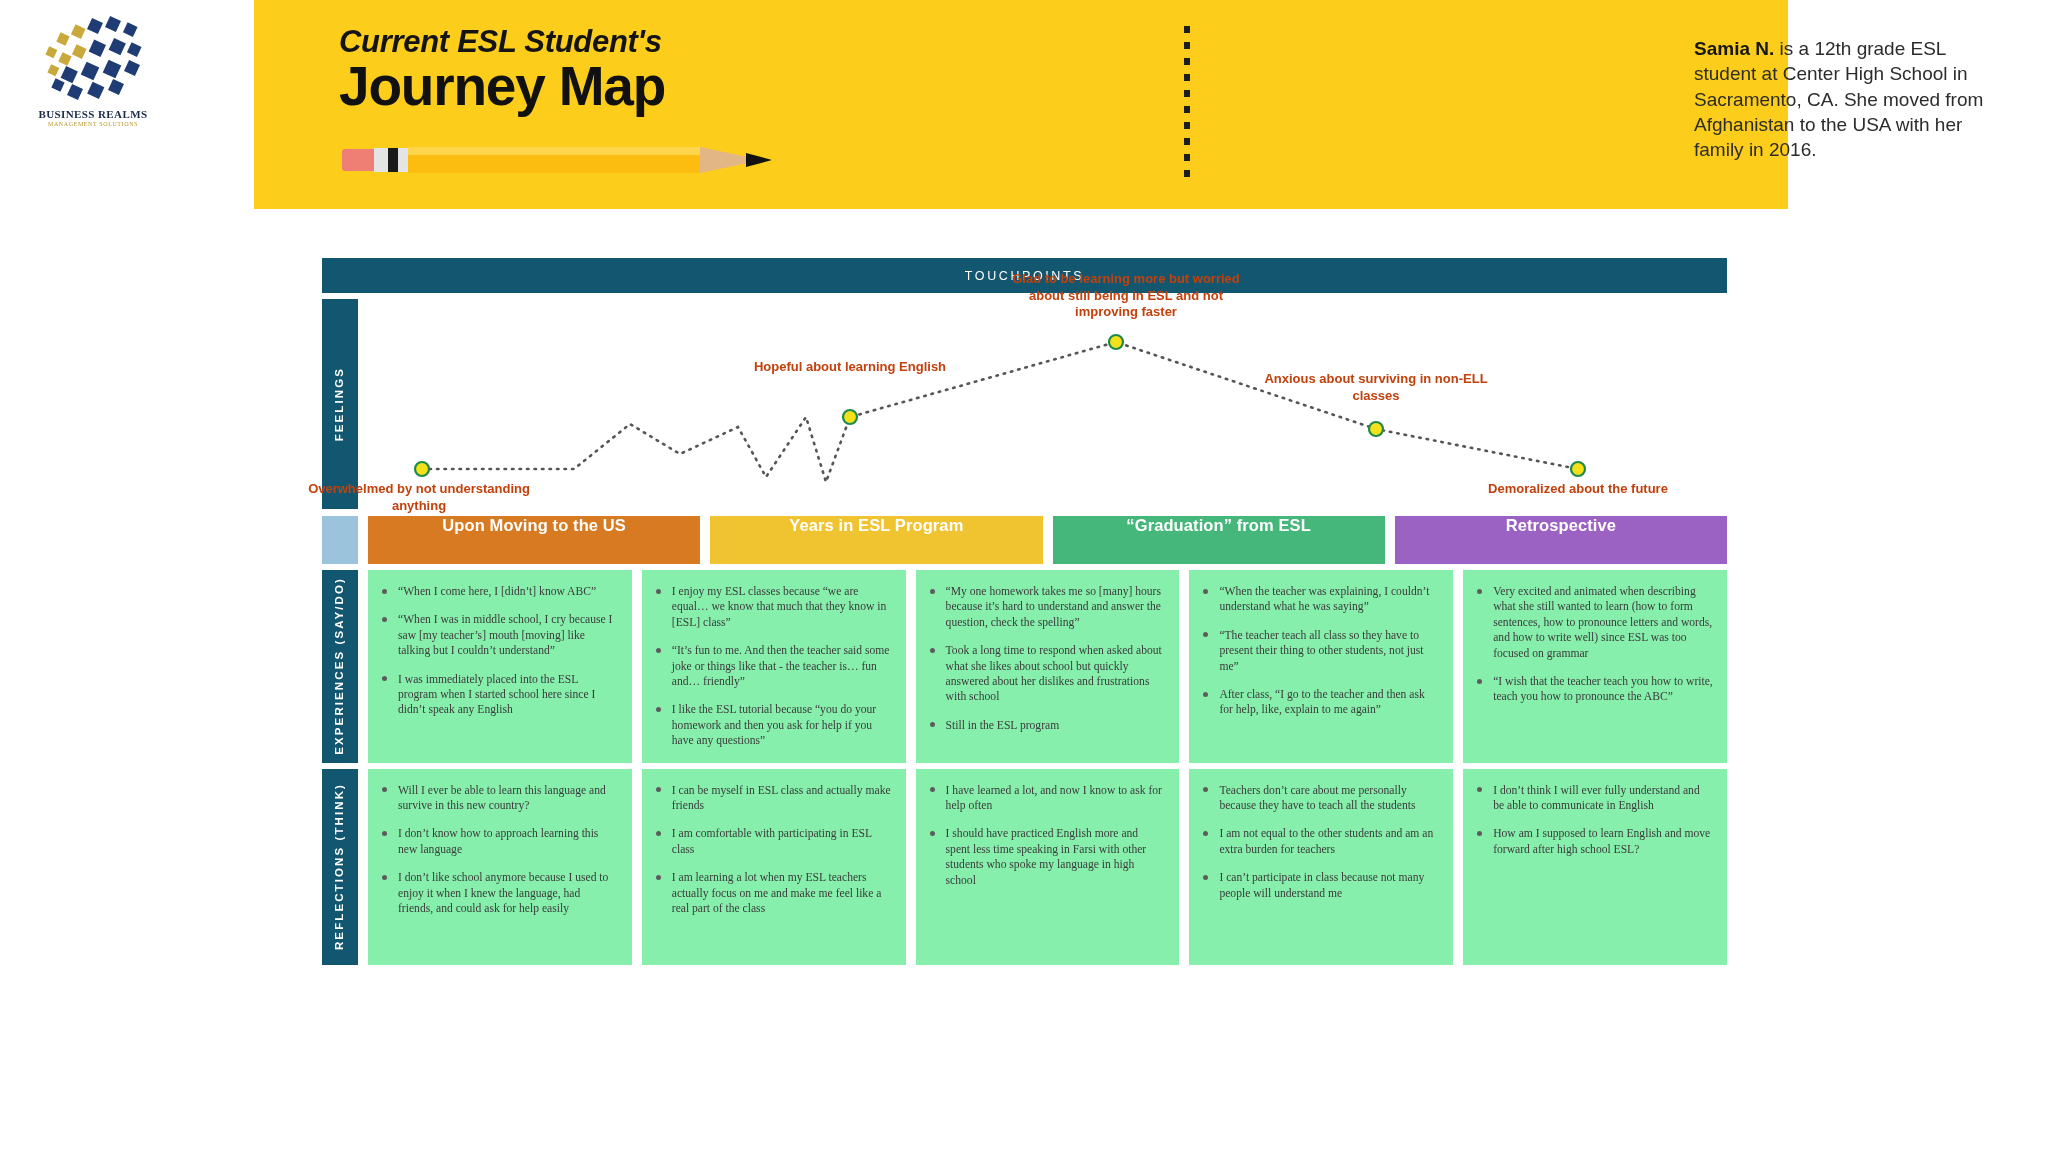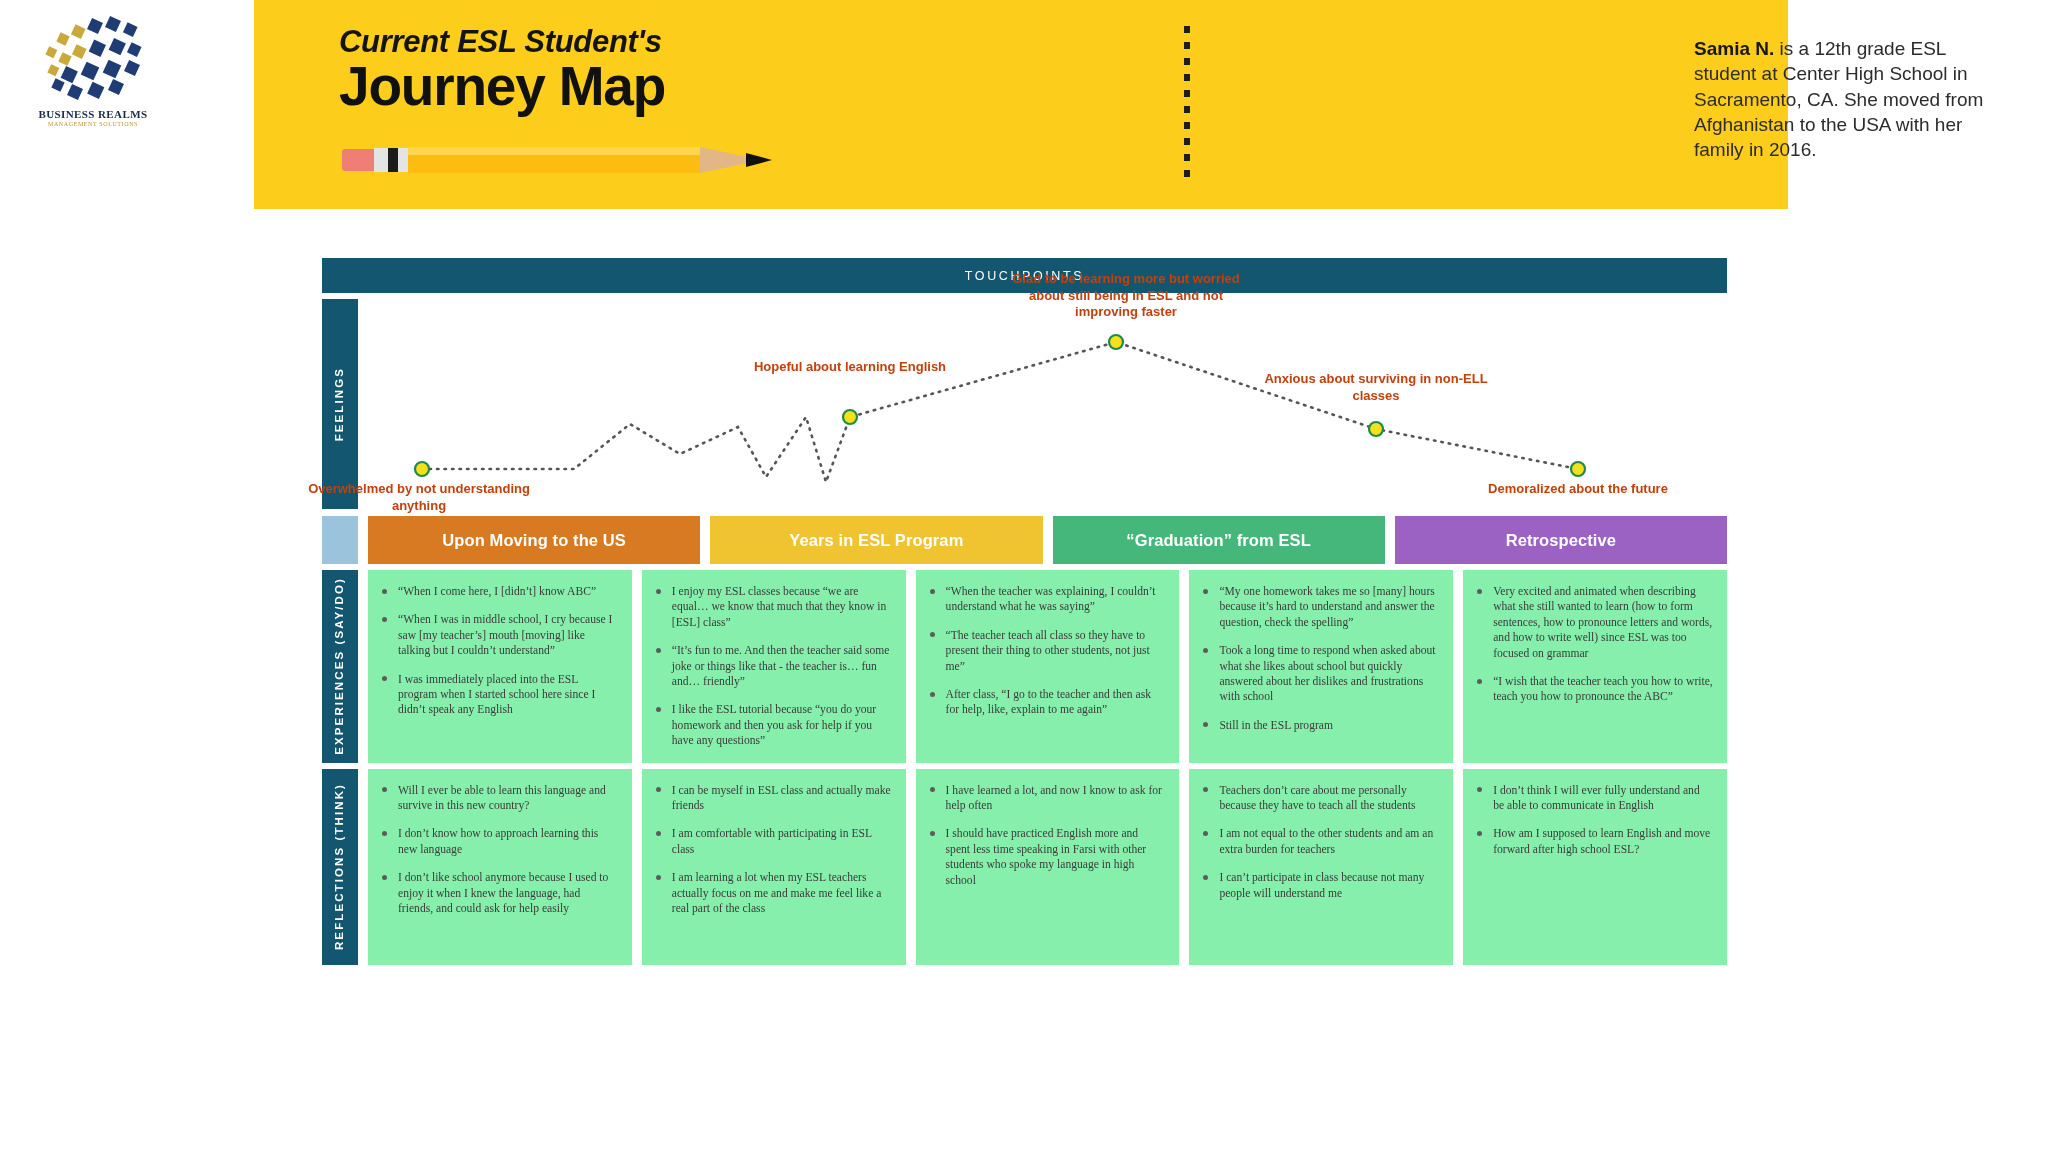--- a/index.html
+++ b/index.html
@@ -76,21 +76,21 @@
   .fl-note {
     position:absolute; font-size:13px; color:#c2410c; text-align:center;
     line-height:1.28; width:230px;font-weight:bold;
   }
 
   
   .stages { display:flex; margin-top:7px; }
   .stage-spacer { width:36px; flex:none; background:#9cc3dc; }
   .stage-track { flex:1; display:flex; gap:10px; padding-left:10px; }
   .stage {
-    flex:1; height:48px; display:flex; align-items:center; justify-content:center;
+    flex:1; height:48px; display:flex; align-items:flex-start; justify-content:center;
     color:#fff; font-size:16.5px; font-weight:bold; letter-spacing:.1px;
   }
 
   
   .content-row { display:flex; margin-top:6px; }
   .cells { flex:1; display:flex; gap:10px; padding-left:10px; }
   .cell { flex:1; background:#86efac; padding:14px 14px 14px 10px;font-family:Liberation Serif, serif; }
   .cell ul { list-style:none; }
   .cell li {
     position:relative; padding-left:20px; margin-bottom:13px;
@@ -228,34 +228,34 @@
         </div>
         <div class="cell">
           <ul>
             <li>I enjoy my ESL classes because “we are equal… we know that much that they know in [ESL] class”</li>
             <li>“It’s fun to me. And then the teacher said some joke or things like that - the teacher is… fun and… friendly”</li>
             <li>I like the ESL tutorial because “you do your homework and then you ask for help if you have any questions”</li>
           </ul>
         </div>
         <div class="cell">
           <ul>
+            <li>“My one homework takes me so [many] hours because it’s hard to understand and answer the question, check the spelling”</li>
+            <li>Took a long time to respond when asked about what she likes about school but quickly answered about her dislikes and frustrations with school</li>
+            <li>Still in the ESL program</li>
+          </ul>
+        </div>
+        <div class="cell">
+          <ul>
             <li>“When the teacher was explaining, I couldn’t understand what he was saying”</li>
             <li>“The teacher teach all class so they have to present their thing to other students, not just me”</li>
             <li>After class, “I go to the teacher and then ask for help, like, explain to me again”</li>
           </ul>
         </div>
         <div class="cell">
           <ul>
-            <li>“My one homework takes me so [many] hours because it’s hard to understand and answer the question, check the spelling”</li>
-            <li>Took a long time to respond when asked about what she likes about school but quickly answered about her dislikes and frustrations with school</li>
-            <li>Still in the ESL program</li>
-          </ul>
-        </div>
-        <div class="cell">
-          <ul>
             <li>Very excited and animated when describing what she still wanted to learn (how to form sentences, how to pronounce letters and words, and how to write well) since ESL was too focused on grammar</li>
             <li>“I wish that the teacher teach you how to write, teach you how to pronounce the ABC”</li>
           </ul>
         </div>
       </div>
     </div>
 
     <div class="content-row ref-row">
       <div class="row-label">
         <span>REFLECTIONS (THINK)</span>

